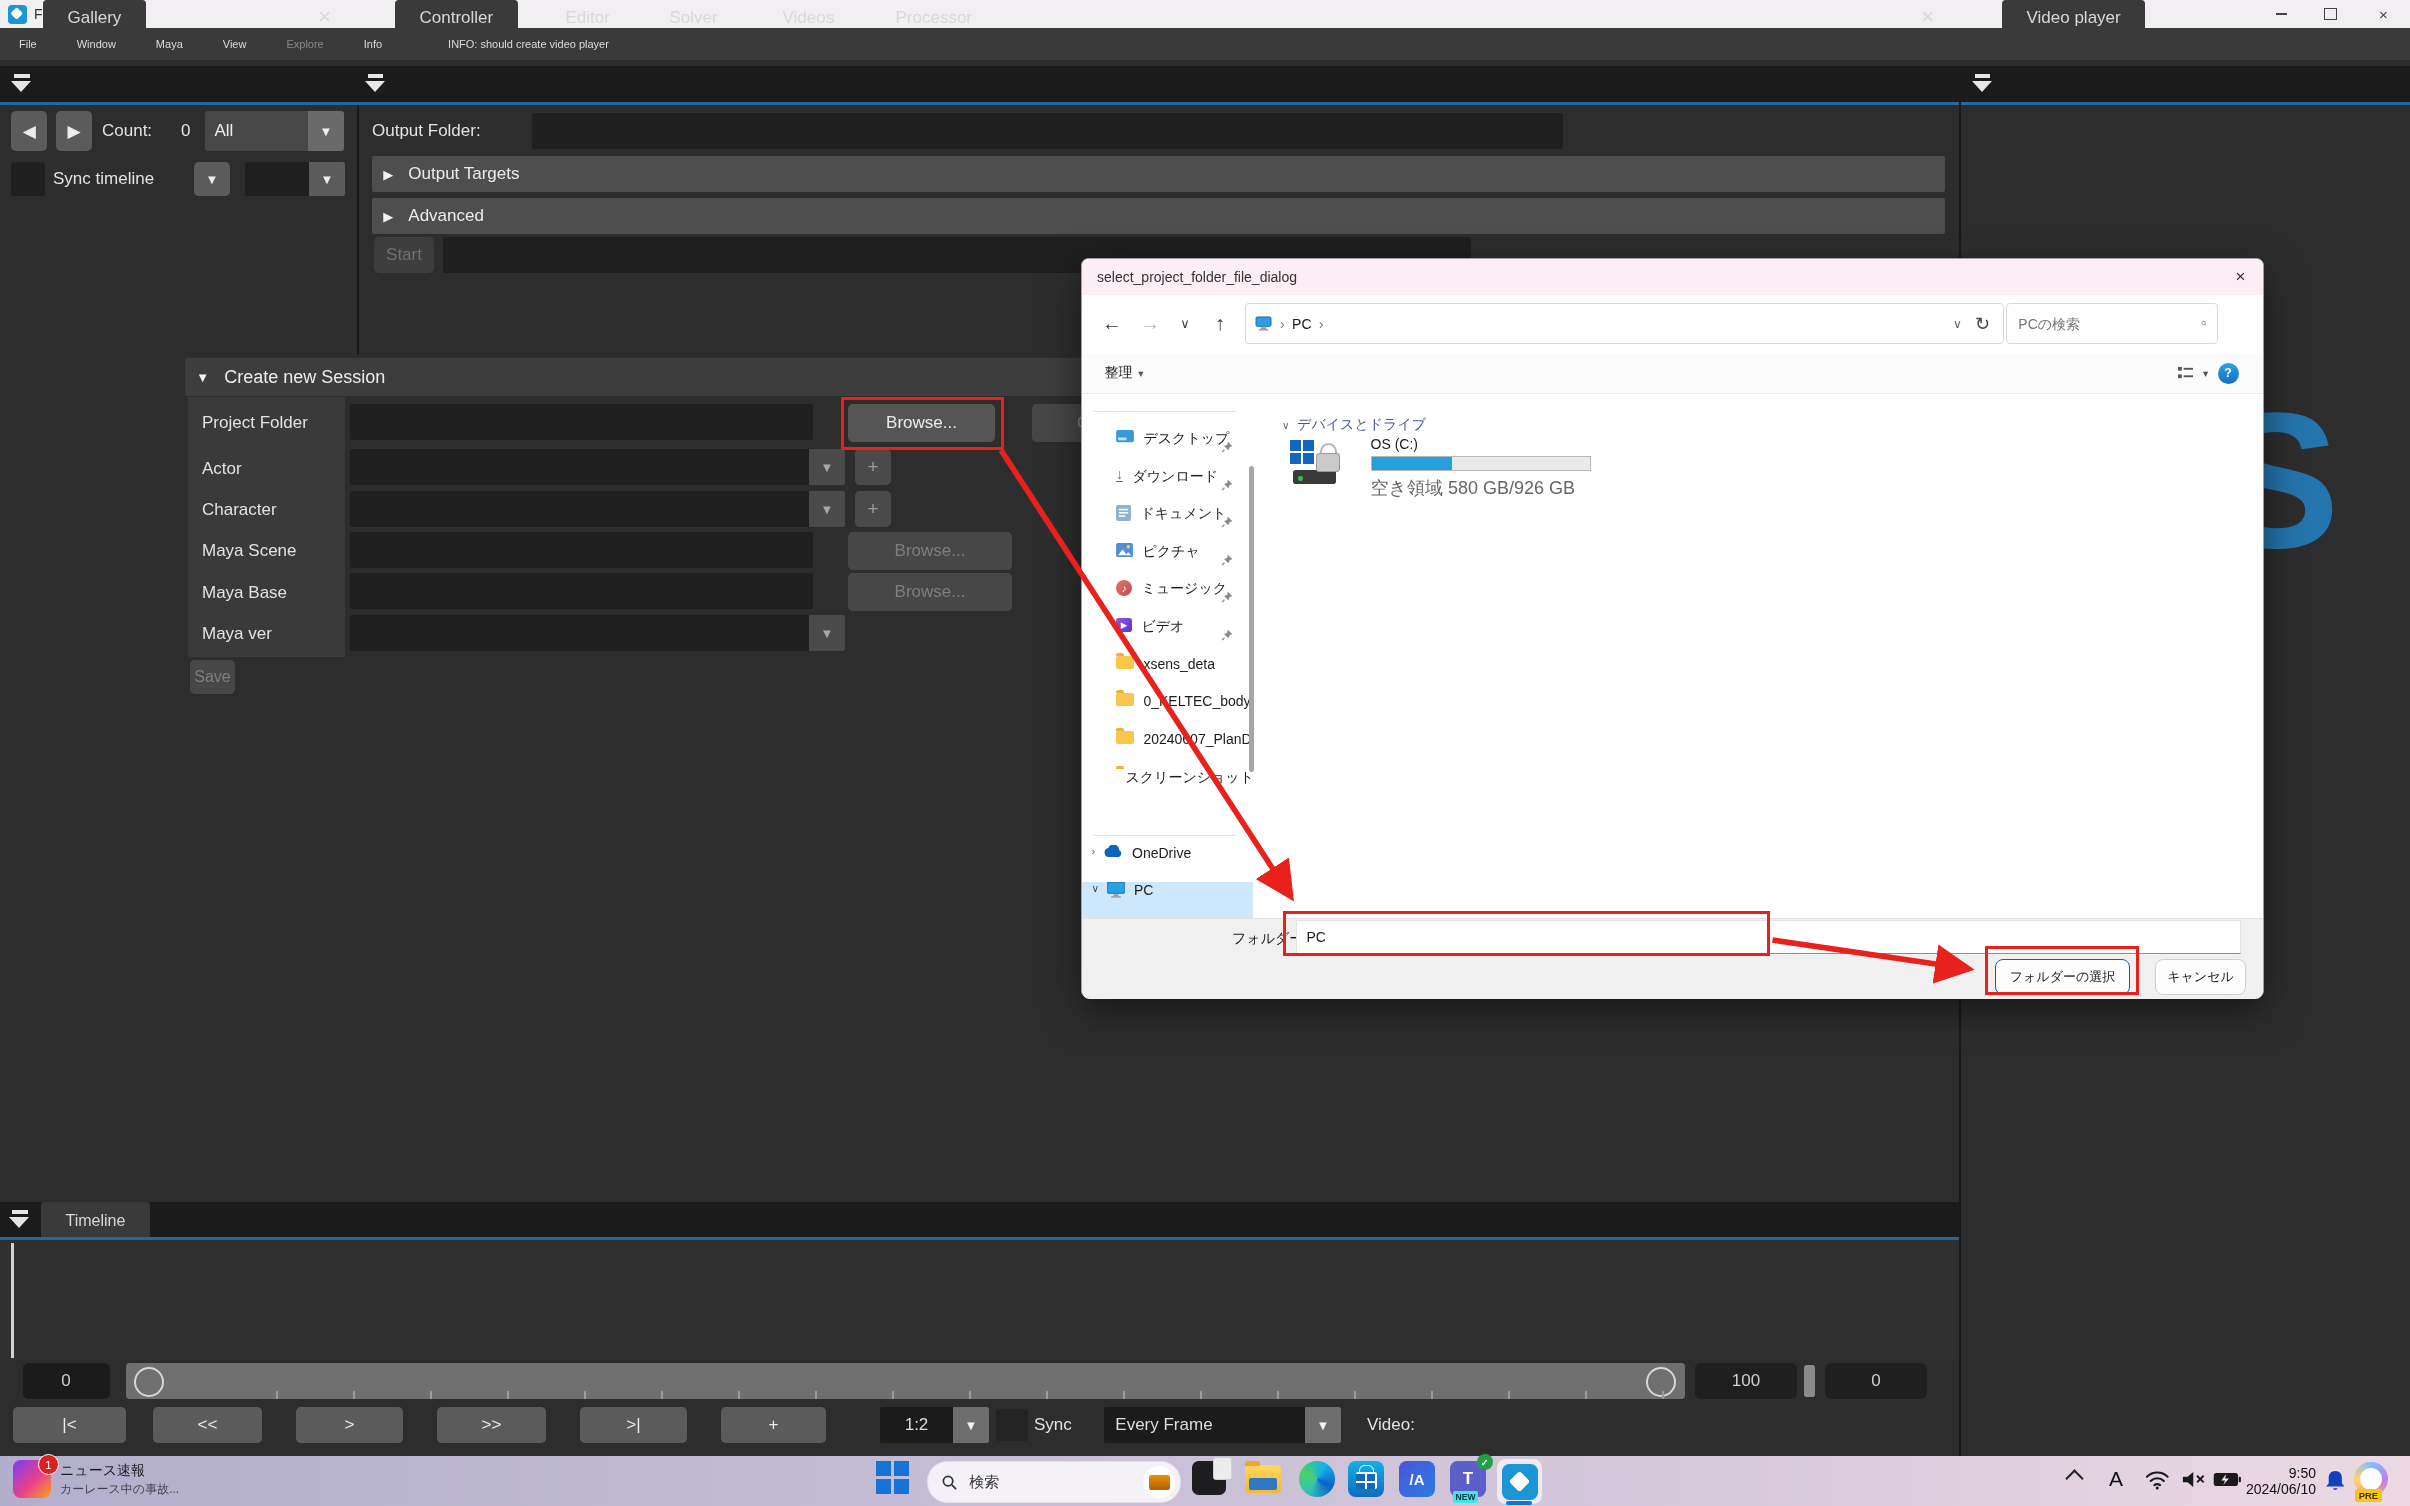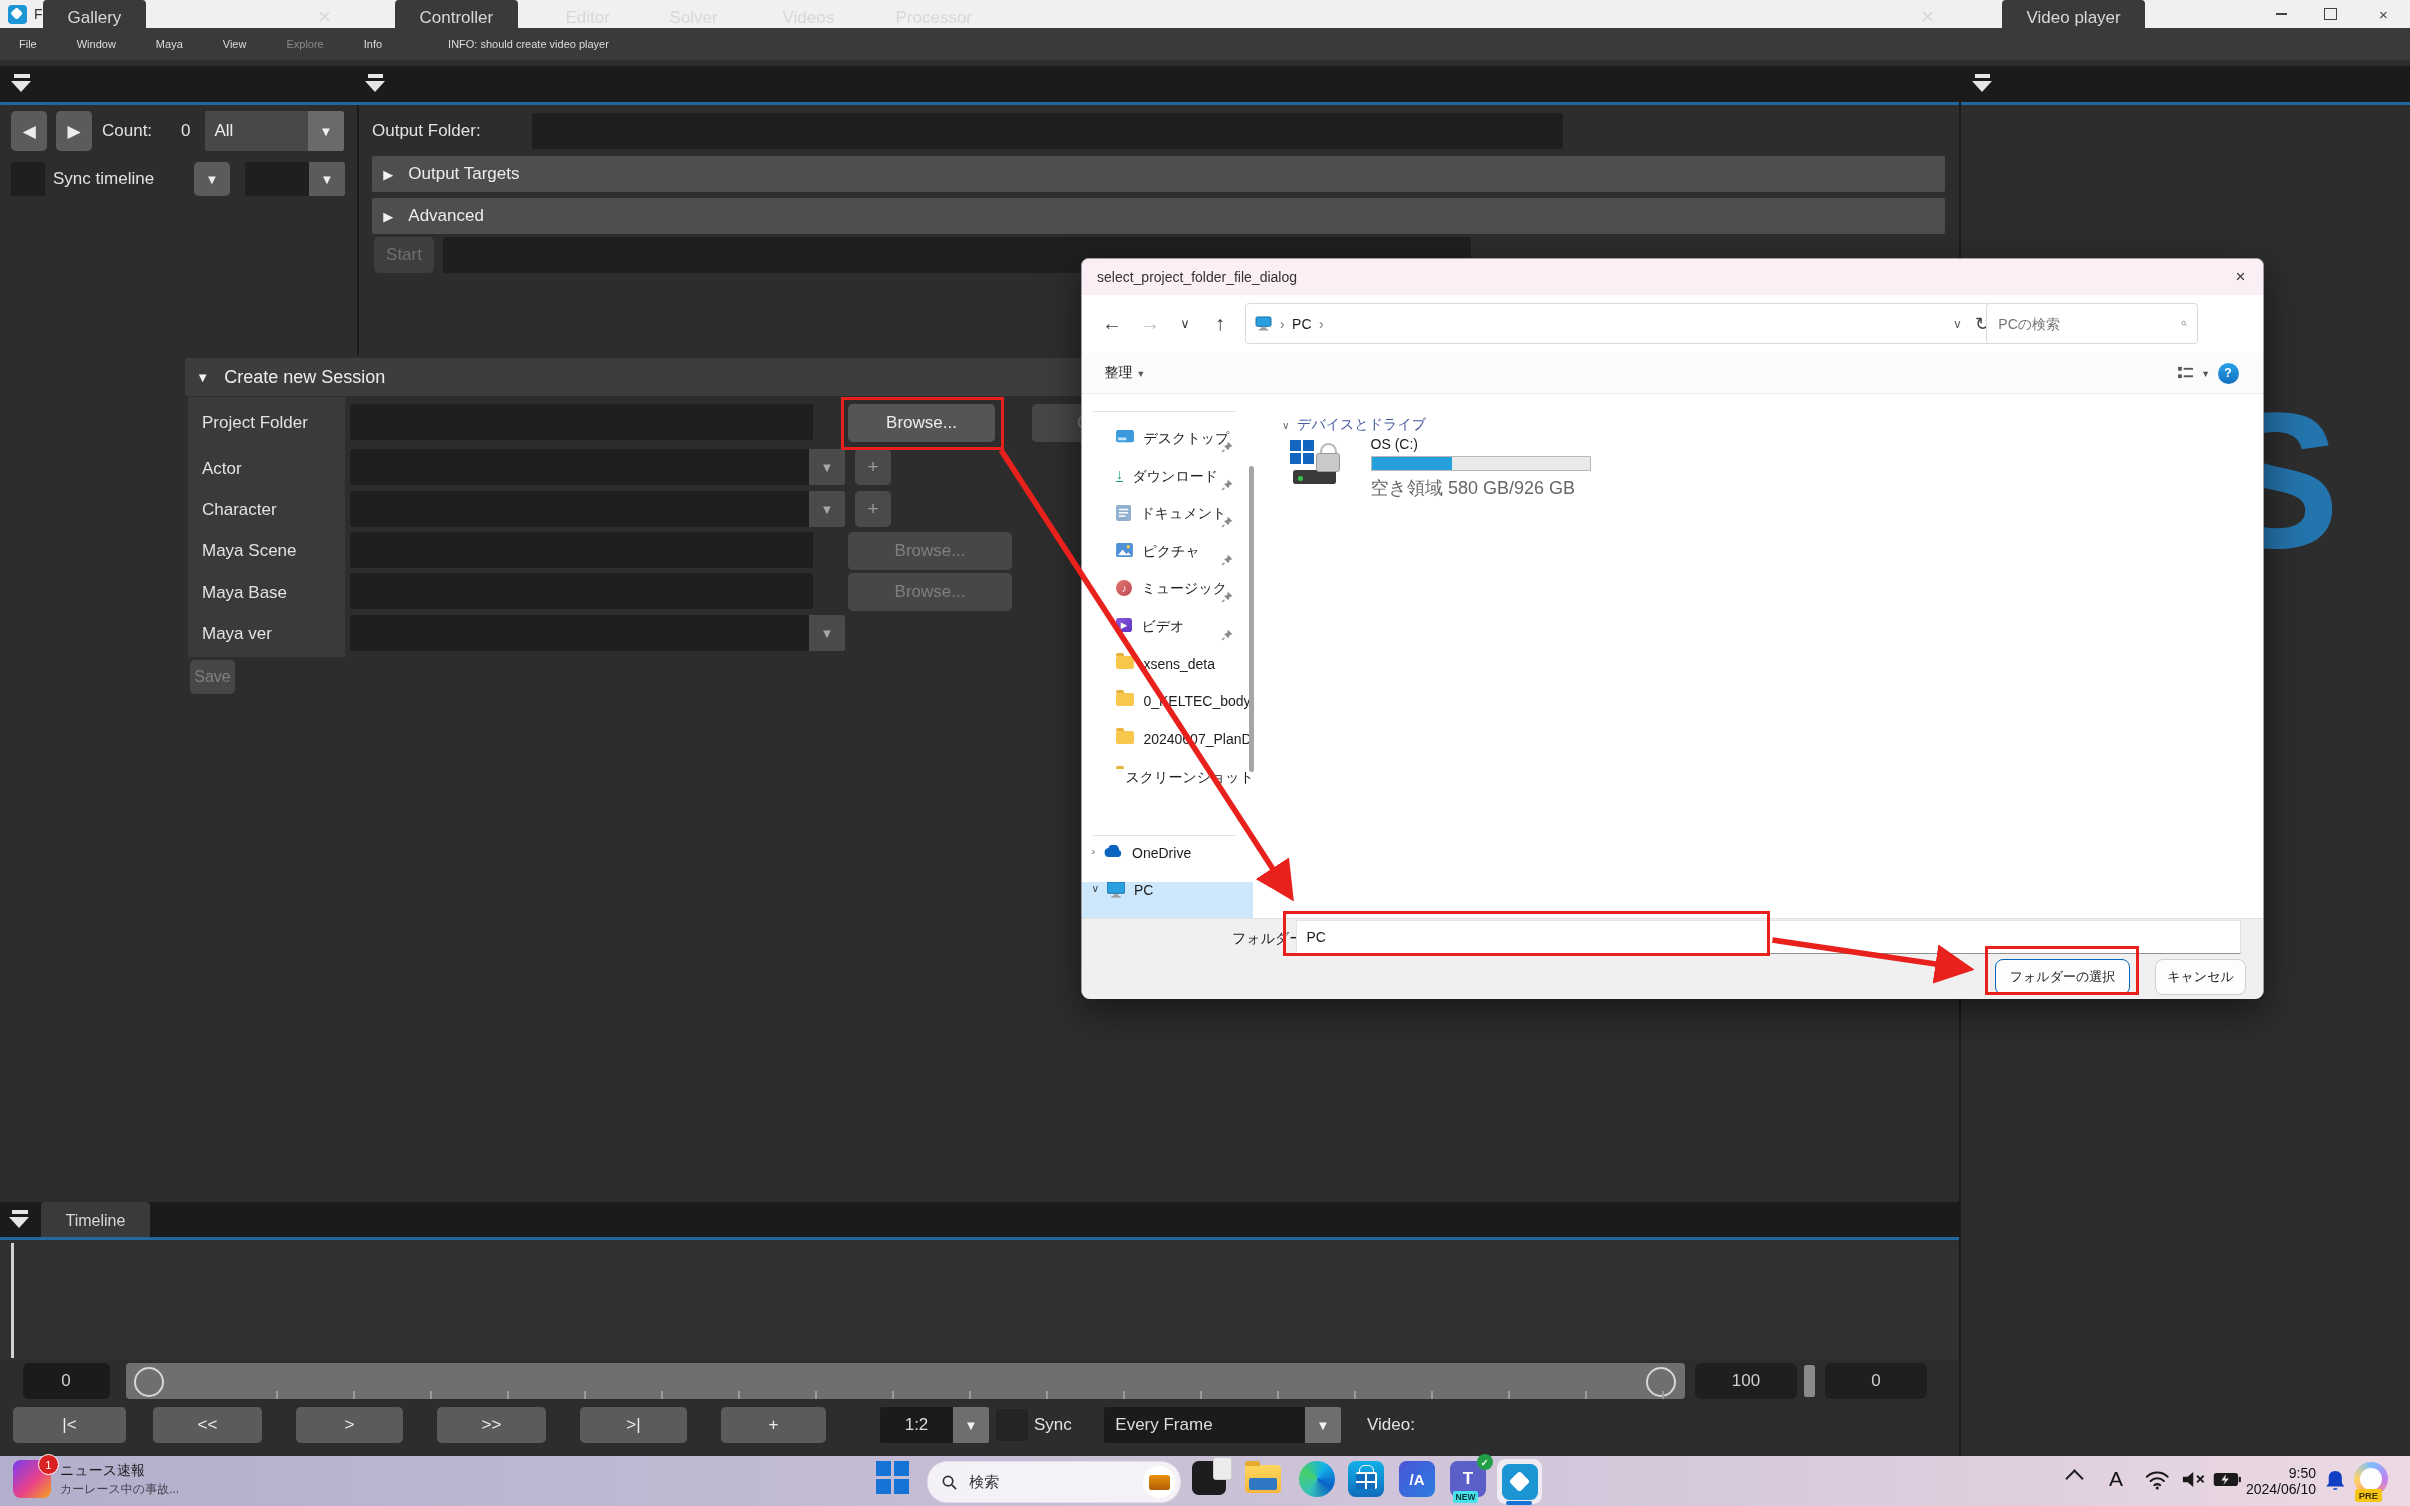--- a/index.html
+++ b/index.html
@@ -42,21 +42,21 @@
   .track::after{content:"";position:absolute;left:75px;right:9.4px;bottom:0;height:8.5px;
     background:repeating-linear-gradient(90deg,transparent 0 75px,#9c9c9c 75px 77px)}
   .handle{position:absolute;width:26px;height:26px;border:2.8px solid #d7d7d7;border-radius:50%;top:3.8px}
   
   .dialog{left:1081px;top:258px;width:1183px;height:740px;background:#fff;border:0.9px solid #9f9fa5;border-radius:7.5px;
     box-shadow:0 13px 38px rgba(0,0,0,.5);z-index:50}
   .dlg-title{left:0;top:0;width:100%;height:36px;background:#fbeff5;border-radius:7.5px 7.5px 0 0;display:flex;align-items:center;color:#333;font-size:14px;padding-left:15px}
   .dlg-x{position:absolute;right:0;top:0;width:45px;height:36px;display:flex;align-items:center;justify-content:center;font-size:17px;color:#333;border-radius:0 7.5px 0 0}
   .navico{position:absolute;top:44px;height:41px;display:flex;align-items:center;justify-content:center;font-size:20px;color:#3c3c3c}
   .addr{left:163px;top:44px;width:759px;height:41px;border:0.9px solid #d9d9d9;border-radius:3.8px;background:#fff;display:flex;align-items:center;font-size:14px;color:#1b1b1b}
-  .srch{left:904px;top:44px;width:212px;height:41px;border:0.9px solid #d9d9d9;border-radius:3.8px;background:#fff;display:flex;align-items:center}
+  .srch{left:924px;top:44px;width:212px;height:41px;border:0.9px solid #d9d9d9;border-radius:3.8px;background:#fff;display:flex;align-items:center}
   .srch input{border:0;outline:0;flex:1;font-size:14px;padding-left:11.3px;color:#333;font-family:"Liberation Sans",sans-serif;background:transparent}
   .dlg-toolbar{left:0;top:94px;width:100%;height:41px;background:#fbfbfb;border-bottom:0.9px solid #ebebeb;display:flex;align-items:center;font-size:14px;color:#222}
   .sbitem{position:absolute;left:0;width:171px;height:38px;display:flex;align-items:flex-start;font-size:14px;color:#1c1c1c}
   .sbitem .lab{margin-left:9.4px;white-space:nowrap}
   .sbsel{background:#cde8fc}
   .pin{position:absolute;left:139px;top:11.3px}
   .folder-ico{width:18px;height:13px;background:#f7c64a;border-radius:1.9px;position:relative;margin-left:34px}
   .folder-ico::before{content:"";position:absolute;top:-2.8px;left:0;width:7.5px;height:2.8px;background:#e8b33a;border-radius:1.9px 1.9px 0 0}
   .ic36{margin-left:34px;display:flex}
   .grp{color:#44599e;font-size:14px}

